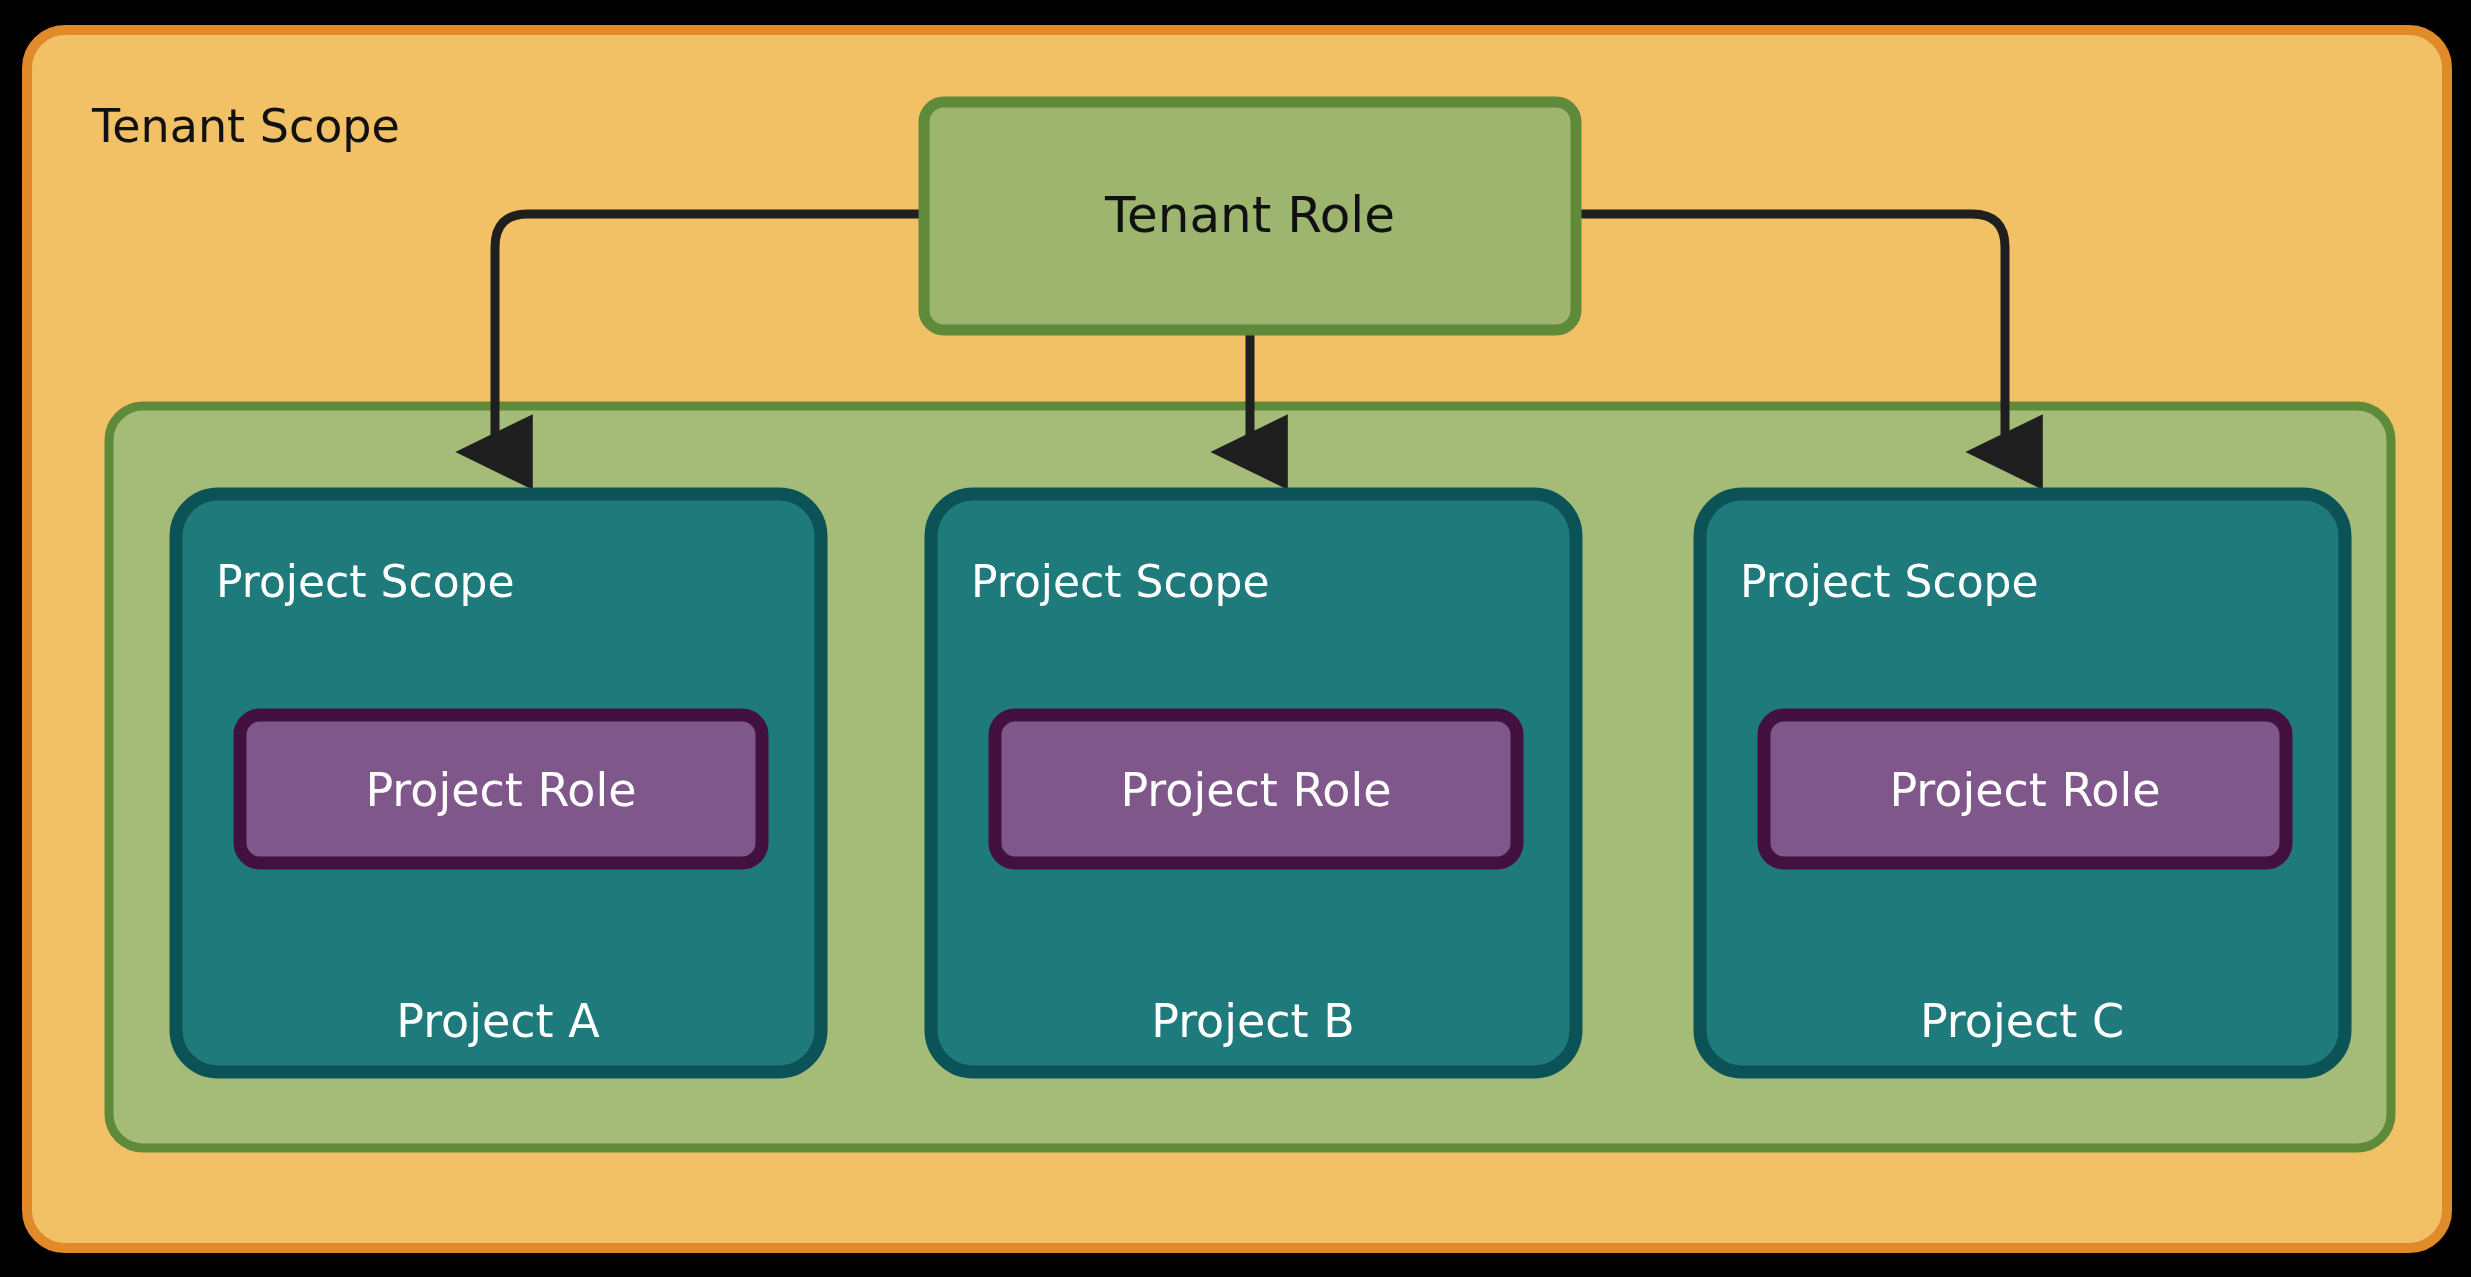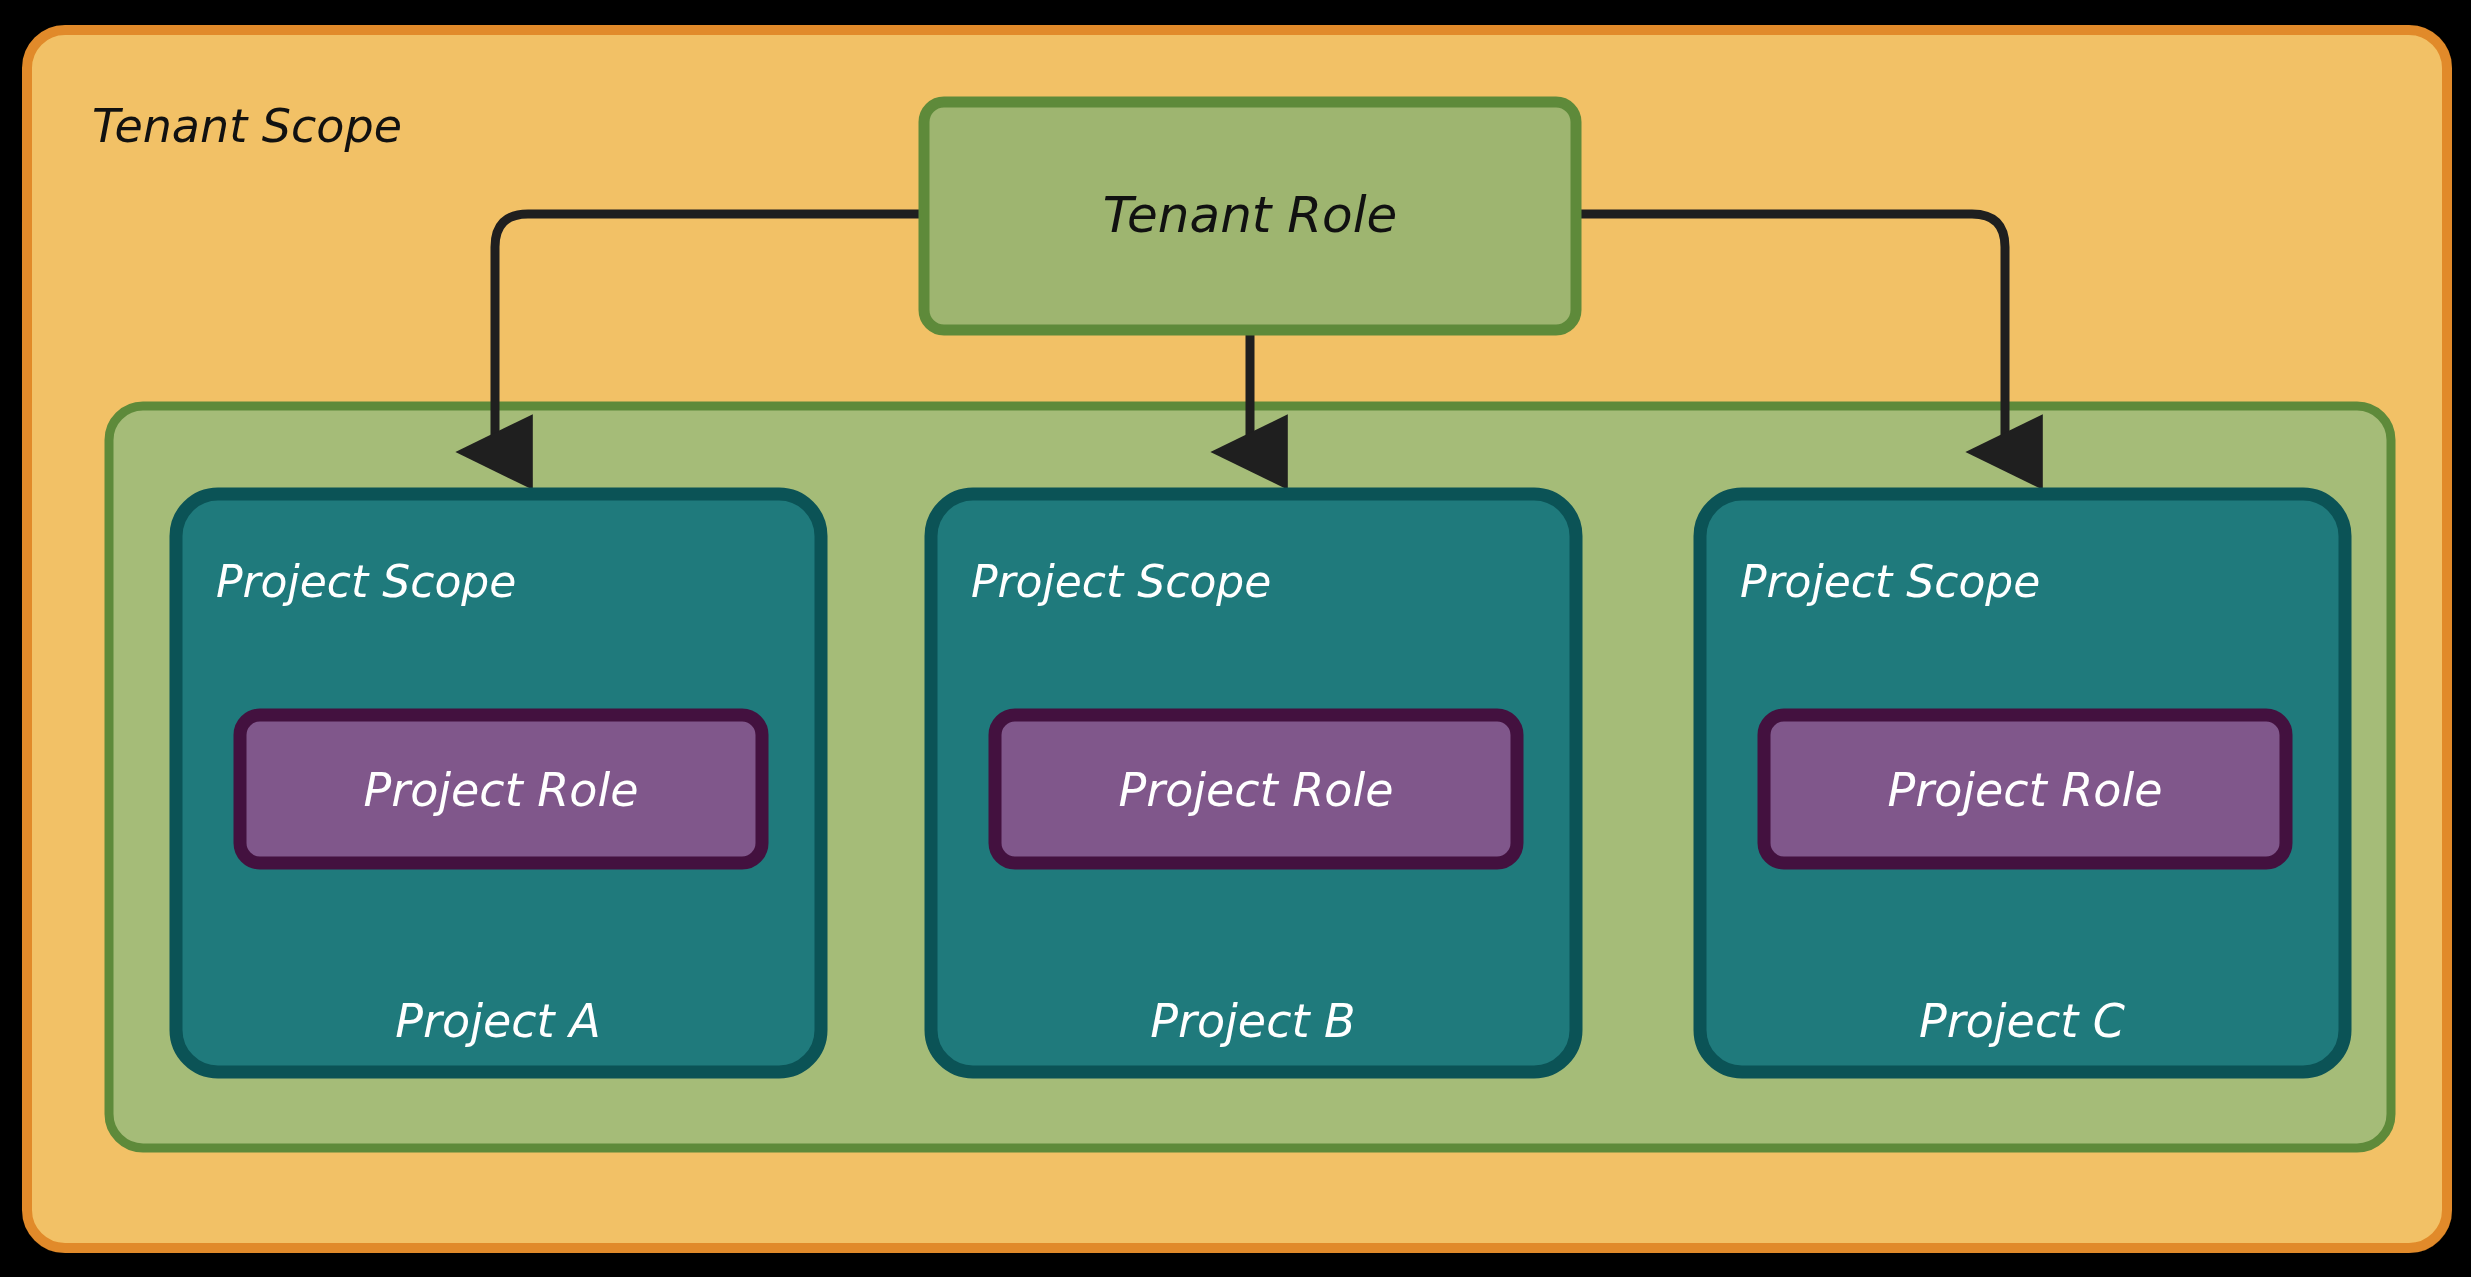--- a/index.html
+++ b/index.html
@@ -11,21 +11,20 @@
     width: 2471px;
     height: 1277px;
     overflow: hidden;
     font-family: "DejaVu Sans", sans-serif;
   }
   #stage {
     position: relative;
     width: 2471px;
     height: 944px;
     background: #000000;
-    font-style: italic;
   }
   svg#diagram {
     position: absolute;
     left: 0;
     top: 0;
     width: 2471px;
     height: 1277px;
     display: block;
   }
   .txt {

